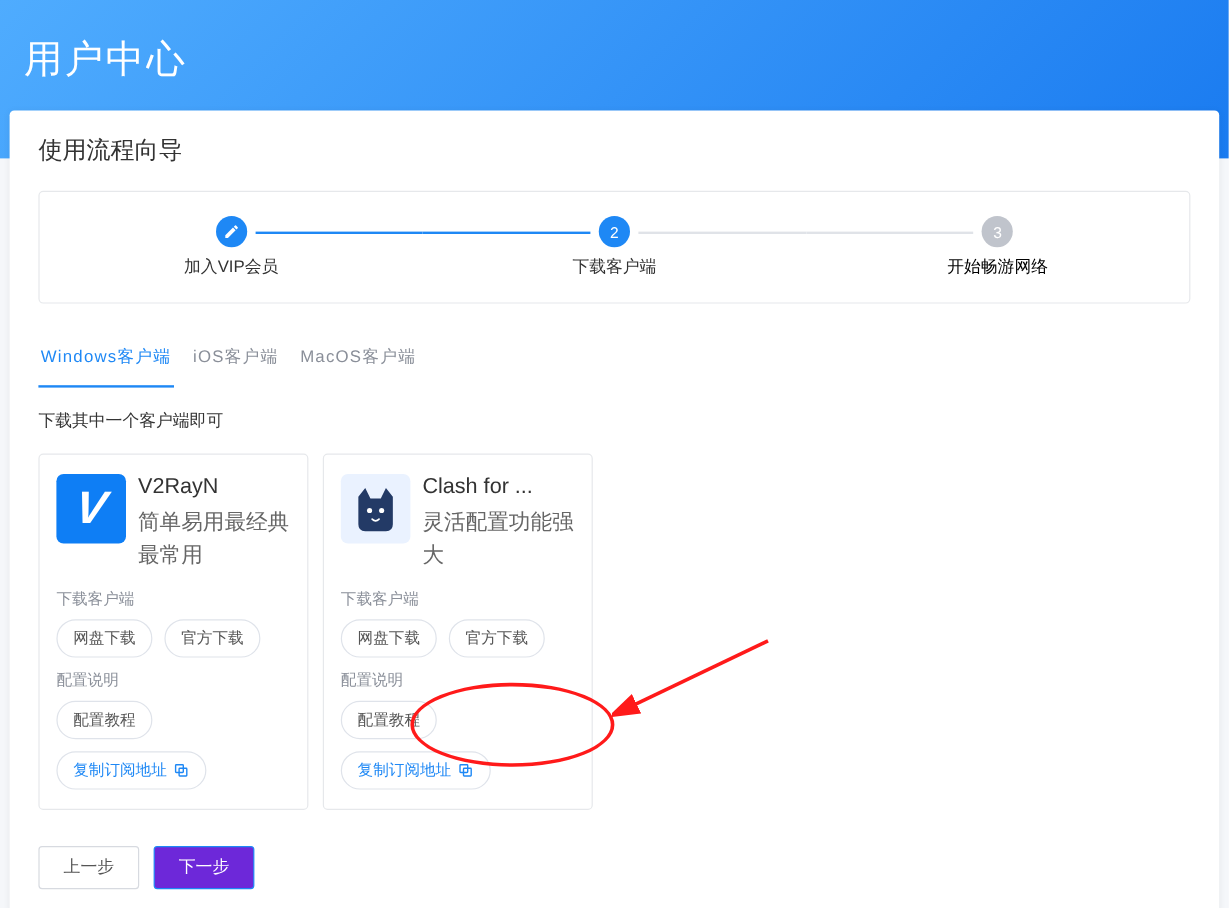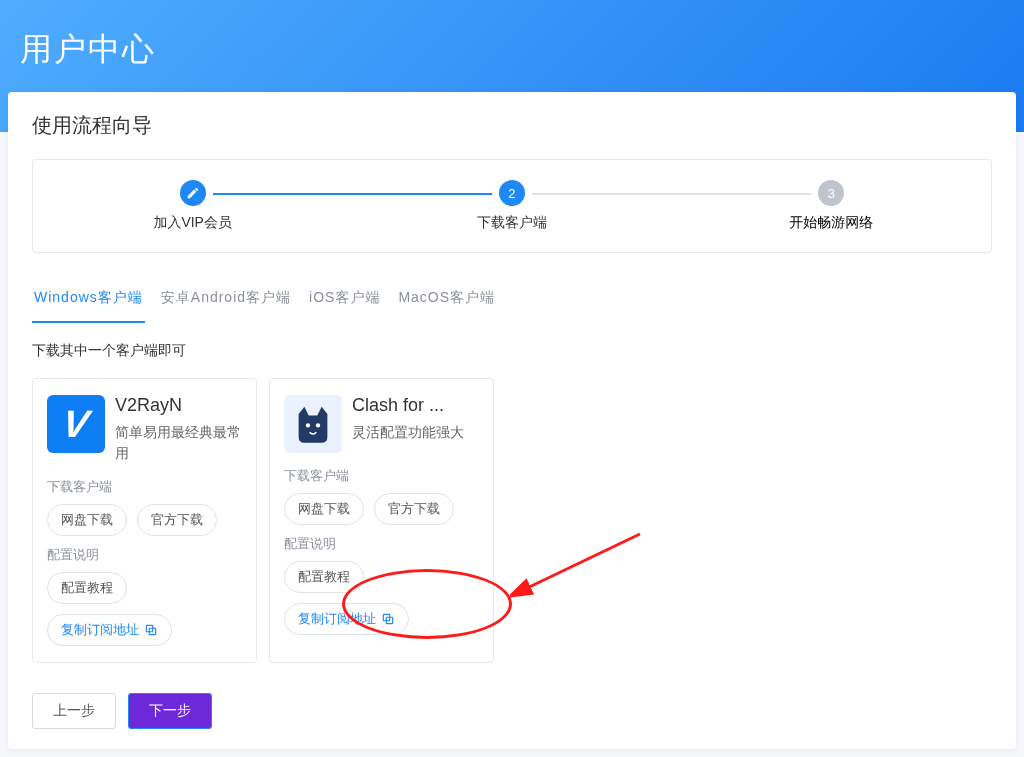--- a/index.html
+++ b/index.html
@@ -116,21 +116,21 @@
     width: 58px; height: 58px;
     border-radius: 6px;
     flex: none;
     display: flex;
     align-items: center;
     justify-content: center;
   }
   .client-icon.v2 { background: #0e7ef5; }
   .client-icon.cat { background: #eaf2ff; }
   .client-title { font-size: 18px; color: #333; margin-bottom: 6px; white-space: nowrap; overflow: hidden; text-overflow: ellipsis; max-width: 125px;}
-  .client-sub   { font-size: 14px; color: #666; line-height: 1.5; }
+  .client-sub   { font-size: 18px; color: #666; line-height: 1.5; }
   .section-label { font-size: 13px; color: #8a8f99; margin: 10px 0 8px 0; }
   .chips { display: flex; gap: 10px; flex-wrap: wrap; }
   .chip {
     border: 1px solid #dfe3ea;
     border-radius: 18px;
     padding: 6px 13px;
     font-size: 13px;
     color: #555;
     background: #fff;
     cursor: pointer;
@@ -207,21 +207,20 @@
     </div>
     <div class="step future">
       <div class="step-line left"></div>
       <div class="step-circle">3</div>
       <div class="step-label">开始畅游网络</div>
     </div>
   </div>
 
   <div class="tabs">
     <div class="tab active">Windows客户端</div>
-    <div class="tab">安卓Android客户端</div>
     <div class="tab">iOS客户端</div>
     <div class="tab">MacOS客户端</div>
   </div>
 
   <div class="hint">下载其中一个客户端即可</div>
 
   <div class="clients">
 
     <div class="client-card">
       <div class="client-head">

